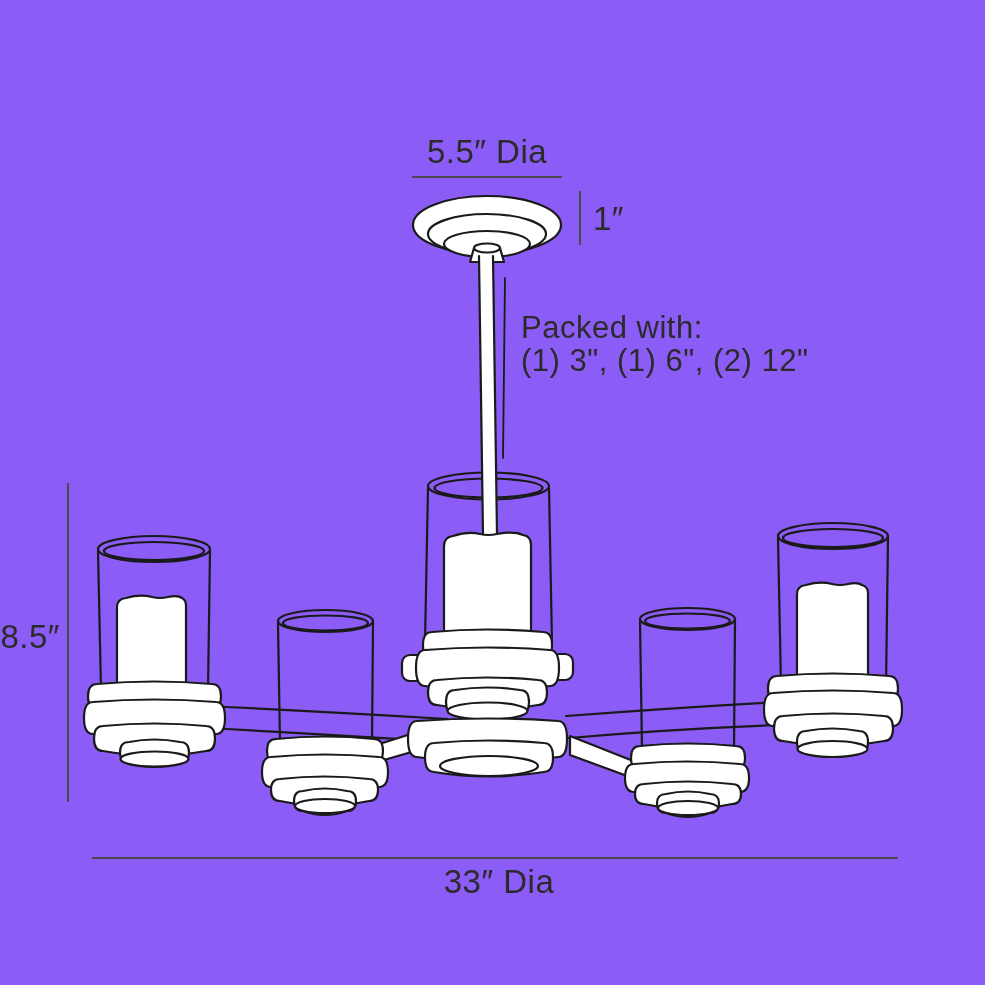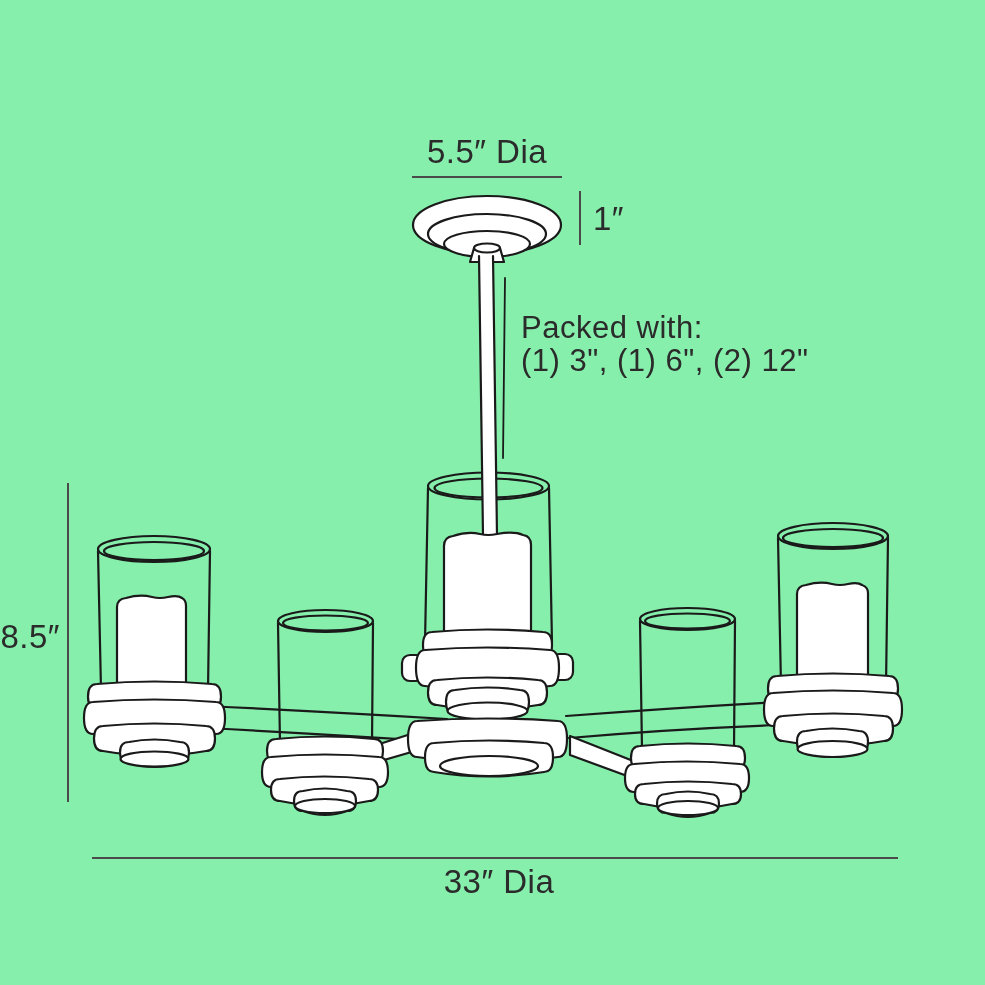--- a/index.html
+++ b/index.html
@@ -7,21 +7,21 @@
     padding: 0;
     background: #ffffff;
     width: 985px;
     height: 985px;
     font-family: "Liberation Sans", "DejaVu Sans", sans-serif;
   }
   .stage {
     position: relative;
     width: 985px;
     height: 985px;
-    background: #86efac;
+    background: #8b5cf6;
     overflow: hidden;
   }
   svg { display: block; }
   
   .ln {
     fill: none;
     stroke: #1a1a1a;
     stroke-width: 2.2;
     stroke-linecap: round;
     stroke-linejoin: round;

